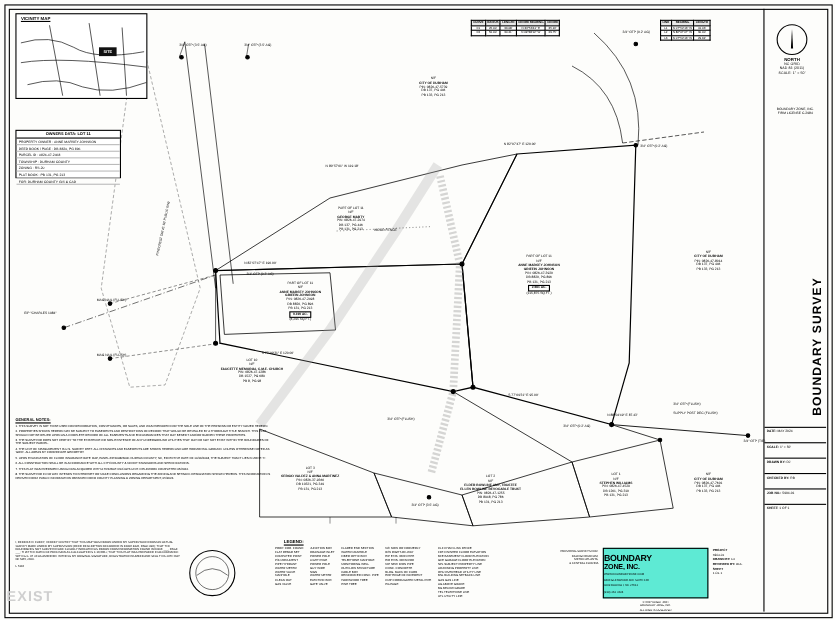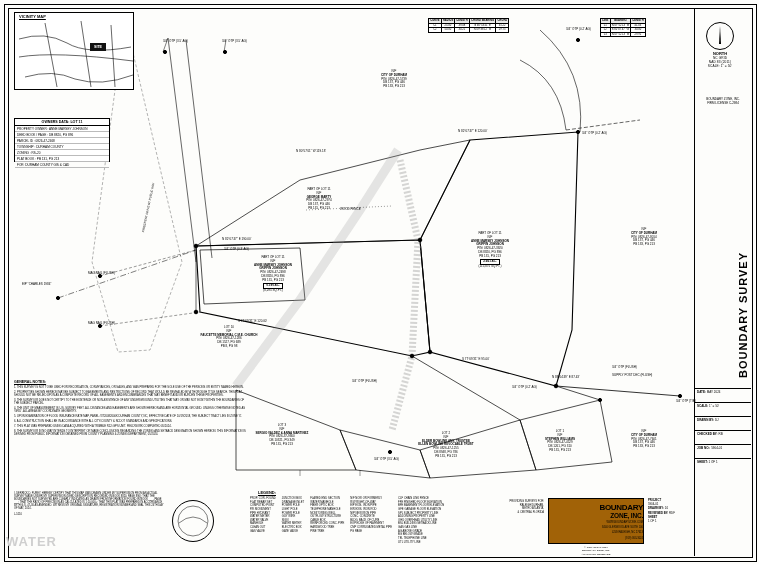--- a/index.html
+++ b/index.html
@@ -50,21 +50,21 @@
   
   .cert{left:14px;top:492px;width:152px;font-size:2.6px;line-height:1.18;}
 
   
   .legend{left:250px;top:490px;width:290px;}
   .legend h4{margin:0 0 2px 8px;font-size:4px;font-weight:bold;text-decoration:underline;}
   .legend-cols{display:flex;gap:6px;font-size:2.7px;line-height:1.35;}
   .legend-cols div{white-space:nowrap;}
 
   
-  .company{left:548px;top:498px;width:96px;height:46px;border:0.6px solid #000;background:#a16207;text-align:right;}
+  .company{left:548px;top:498px;width:96px;height:46px;border:0.6px solid #000;background:#5eead4;text-align:left;}
   .company .nm{font-size:8px;font-weight:bold;letter-spacing:-0.3px;margin-top:4px;}
   .company .nm2{font-size:6.5px;font-weight:bold;letter-spacing:-0.2px;}
   .company .ad{font-size:2.6px;line-height:1.25;margin-top:2px;}
 
   
   .proj{left:648px;top:498px;width:44px;font-size:2.8px;line-height:1.5;}
 
   
   .seal{left:168px;top:500px;width:52px;height:44px;}
   .sealcirc{width:40px;height:40px;border:0.8px solid #000;border-radius:50%;position:relative;margin-left:4px;}
@@ -486,14 +486,14 @@
 
   <div class="abs proj">
     <div><span class="b">PROJECT</span></div>
     <div>5904-01</div>
     <div><span class="b">DRAWN BY:</span> <span>DJ</span></div>
     <div><span class="b">REVIEWED BY:</span> <span>RDF</span></div>
     <div class="b">SHEET</div>
     <div>1 OF 1</div>
   </div>
 
-  <div class="watermark">WATER</div>
+  <div class="watermark">EXIST</div>
 </div>
 
 </body></html>

